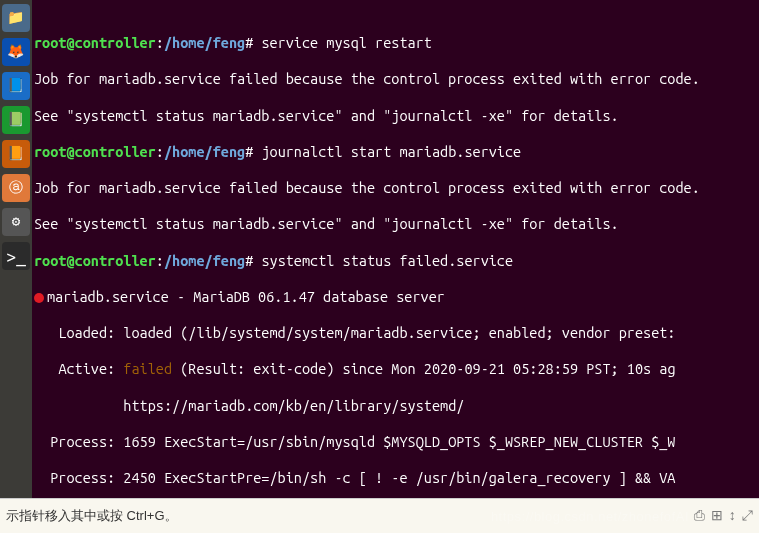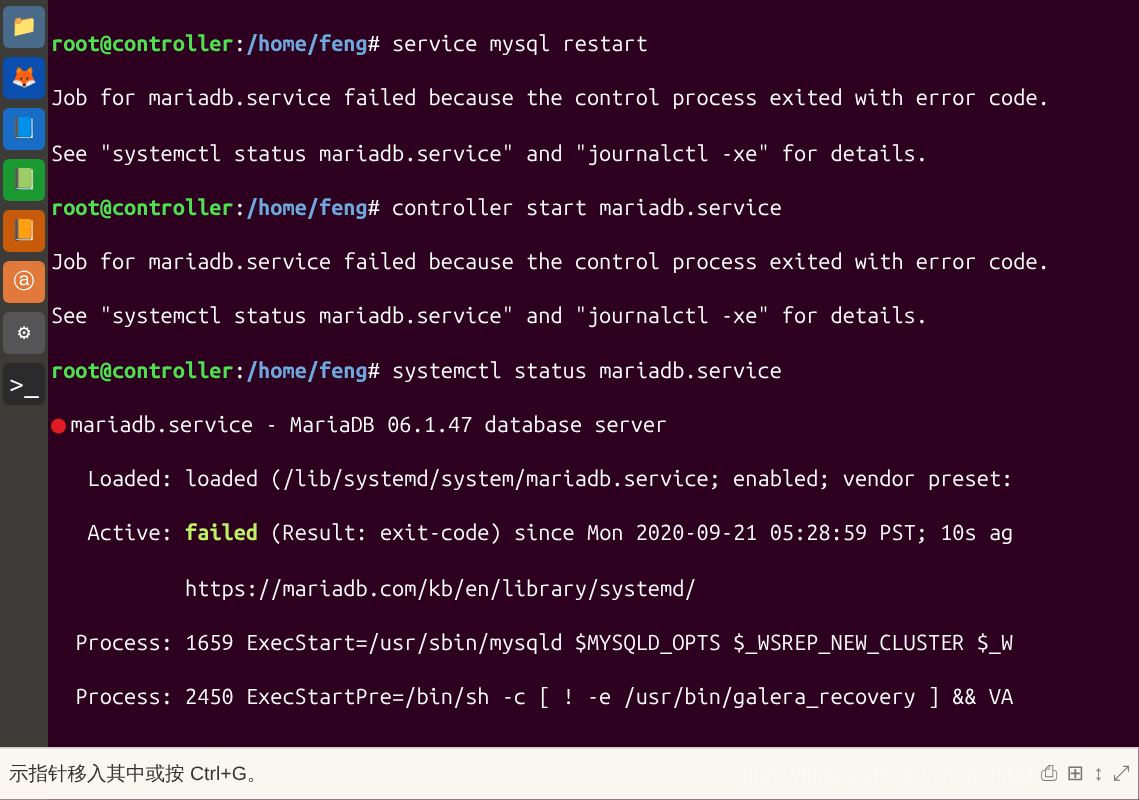--- a/index.html
+++ b/index.html
@@ -44,32 +44,32 @@
     .ic-amz { background: #e0793a; }
     .ic-sett { background: #555; }
     .ic-term { background: #2b2b2b; color:#fff; font-size:18px; }
     .terminal {
       position: absolute;
       left: 32px;
       top: 0;
       width: 691px;
       height: 498px;
       background: #2c001e;
-      padding: 2px 2px 2px 2px;
+      padding: 16px 2px 2px 2px;
       white-space: pre;
       overflow: hidden;
     }
     .line { white-space: pre-wrap; word-break: break-all; }
     .prompt-user { color: #4fe04f; font-weight: bold; }
     .prompt-colon { color: #ffffff; }
     .prompt-path { color: #6fa8dc; font-weight: bold; }
     .prompt-hash { color: #ffffff; }
     .cmd { color: #ffffff; }
     .dot-red { display:inline-block; width:10px; height:10px; background:#e01b24; border-radius:50%; margin: 0 3px 0 0; vertical-align:middle; }
-    .red { color: #bef264; font-weight: bold; }
+    .red { color: #a16207; font-weight: normal; }
     .bottom-bar {
       position: absolute;
       left: 0;
       bottom: 0;
       width: 759px;
       height: 35px;
       background: #f9f7ef;
       color: #333;
       font-family: sans-serif;
       font-size: 13px;
@@ -124,24 +124,24 @@
     </div>
   <div class="launcher-icon ic-term">
       <span>&gt;_</span>
     </div>
 </div>
 
 <div class="terminal">
 <div class="line"><span class="prompt-user">root@controller</span><span class="prompt-colon">:</span><span class="prompt-path">/home/feng</span><span class="prompt-hash">#</span> <span class="cmd">service mysql restart</span></div>
 <div class="line">Job for mariadb.service failed because the control process exited with error code.</div>
 <div class="line">See "systemctl status mariadb.service" and "journalctl -xe" for details.</div>
-<div class="line"><span class="prompt-user">root@controller</span><span class="prompt-colon">:</span><span class="prompt-path">/home/feng</span><span class="prompt-hash">#</span> <span class="cmd">controller start mariadb.service</span></div>
+<div class="line"><span class="prompt-user">root@controller</span><span class="prompt-colon">:</span><span class="prompt-path">/home/feng</span><span class="prompt-hash">#</span> <span class="cmd">journalctl start mariadb.service</span></div>
 <div class="line">Job for mariadb.service failed because the control process exited with error code.</div>
 <div class="line">See "systemctl status mariadb.service" and "journalctl -xe" for details.</div>
-<div class="line"><span class="prompt-user">root@controller</span><span class="prompt-colon">:</span><span class="prompt-path">/home/feng</span><span class="prompt-hash">#</span> <span class="cmd">systemctl status mariadb.service</span></div>
+<div class="line"><span class="prompt-user">root@controller</span><span class="prompt-colon">:</span><span class="prompt-path">/home/feng</span><span class="prompt-hash">#</span> <span class="cmd">systemctl status failed.service</span></div>
 <div class="line"><span class="dot-red"></span><span>mariadb.service - MariaDB 06.1.47 database server</span></div>
 <div class="line">   Loaded: loaded (/lib/systemd/system/mariadb.service; enabled; vendor preset: </div>
 <div class="line"><span>   Active: </span><span class="red">failed</span><span> (Result: exit-code) since Mon 2020-09-21 05:28:59 PST; 10s ag</span></div>
 <div class="line">           https://mariadb.com/kb/en/library/systemd/</div>
 <div class="line">  Process: 1659 ExecStart=/usr/sbin/mysqld $MYSQLD_OPTS $_WSREP_NEW_CLUSTER $_W</div>
 <div class="line">  Process: 2450 ExecStartPre=/bin/sh -c [ ! -e /usr/bin/galera_recovery ] &amp;&amp; VA</div>
 
 
 
 

